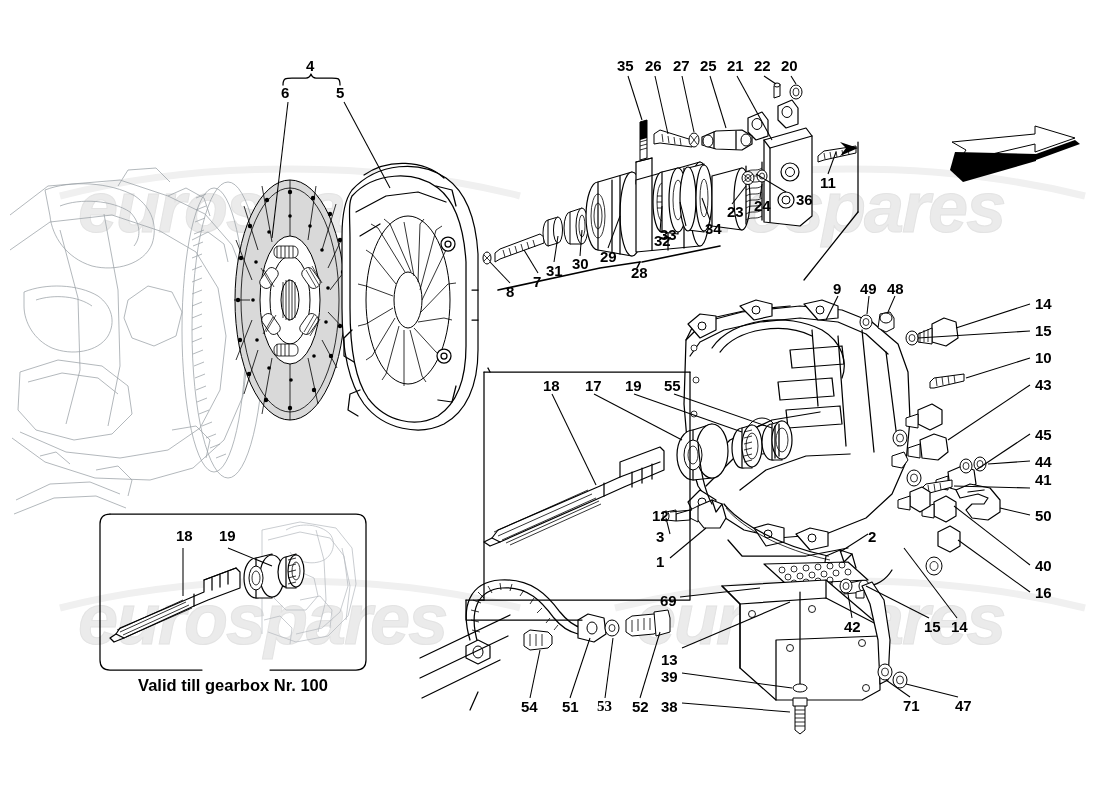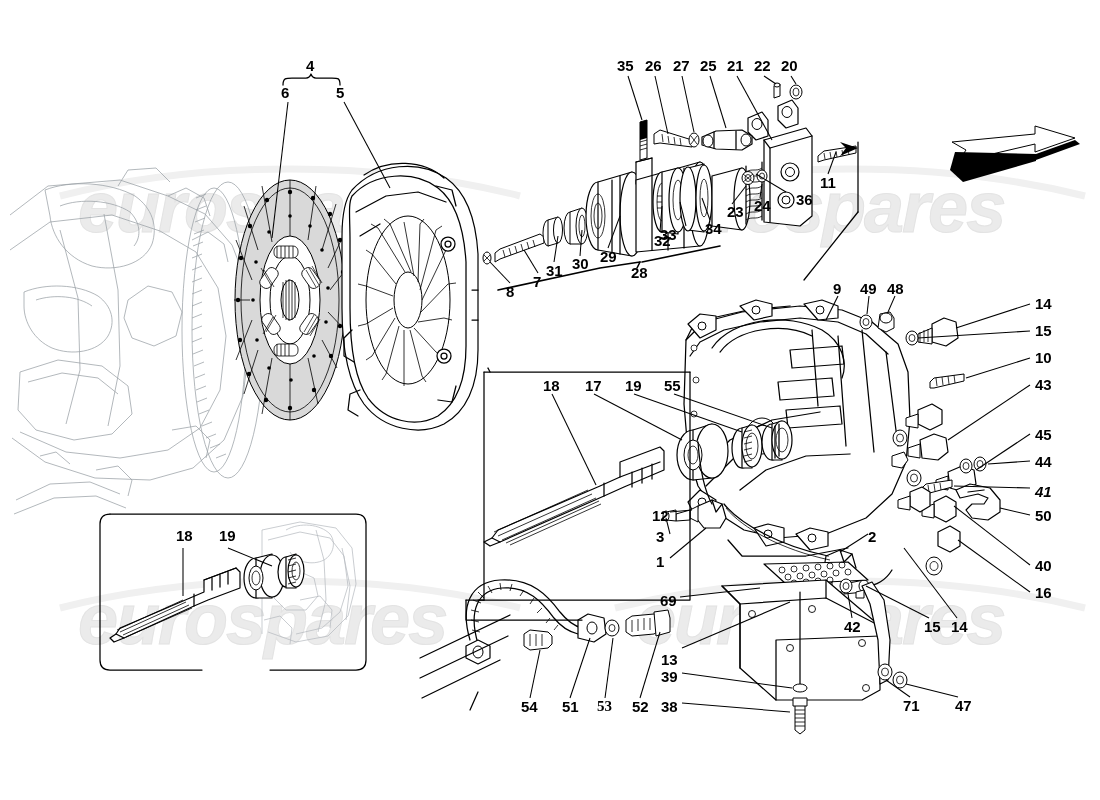--- a/index.html
+++ b/index.html
@@ -793,21 +793,21 @@
     <div class="num" style="left:631px;top:265px;">28</div>
     <div class="num" style="left:833px;top:281px;">9</div>
     <div class="num" style="left:860px;top:281px;">49</div>
     <div class="num" style="left:887px;top:281px;">48</div>
     <div class="num" style="left:1035px;top:296px;">14</div>
     <div class="num" style="left:1035px;top:323px;">15</div>
     <div class="num" style="left:1035px;top:350px;">10</div>
     <div class="num" style="left:1035px;top:377px;">43</div>
     <div class="num" style="left:1035px;top:427px;">45</div>
     <div class="num" style="left:1035px;top:454px;">44</div>
-    <div class="num" style="left:1035px;top:484px;font-style:italic;">41</div>
+    <div class="num" style="left:1035px;top:472px;">41</div>
     <div class="num" style="left:1035px;top:508px;">50</div>
     <div class="num" style="left:1035px;top:558px;">40</div>
     <div class="num" style="left:1035px;top:585px;">16</div>
     <div class="num" style="left:543px;top:378px;">18</div>
     <div class="num" style="left:585px;top:378px;">17</div>
     <div class="num" style="left:625px;top:378px;">19</div>
     <div class="num" style="left:664px;top:378px;">55</div>
     <div class="num" style="left:652px;top:508px;">12</div>
     <div class="num" style="left:656px;top:529px;">3</div>
     <div class="num" style="left:656px;top:554px;">1</div>
@@ -823,14 +823,15 @@
     <div class="num" style="left:955px;top:698px;">47</div>
     <div class="num" style="left:521px;top:699px;">54</div>
     <div class="num" style="left:562px;top:699px;">51</div>
     <div class="num" style="left:597px;top:699px;font-family:Liberation Serif, serif;">53</div>
     <div class="num" style="left:632px;top:699px;">52</div>
 
     <div class="num" style="left:176px;top:528px;">18</div>
     <div class="num" style="left:219px;top:528px;">19</div>
   </div>
 
+  <div class="caption" style="left:0px;top:676px;width:466px;">Valid till gearbox Nr. 100</div>
 
 </div>
 
 </body></html>

